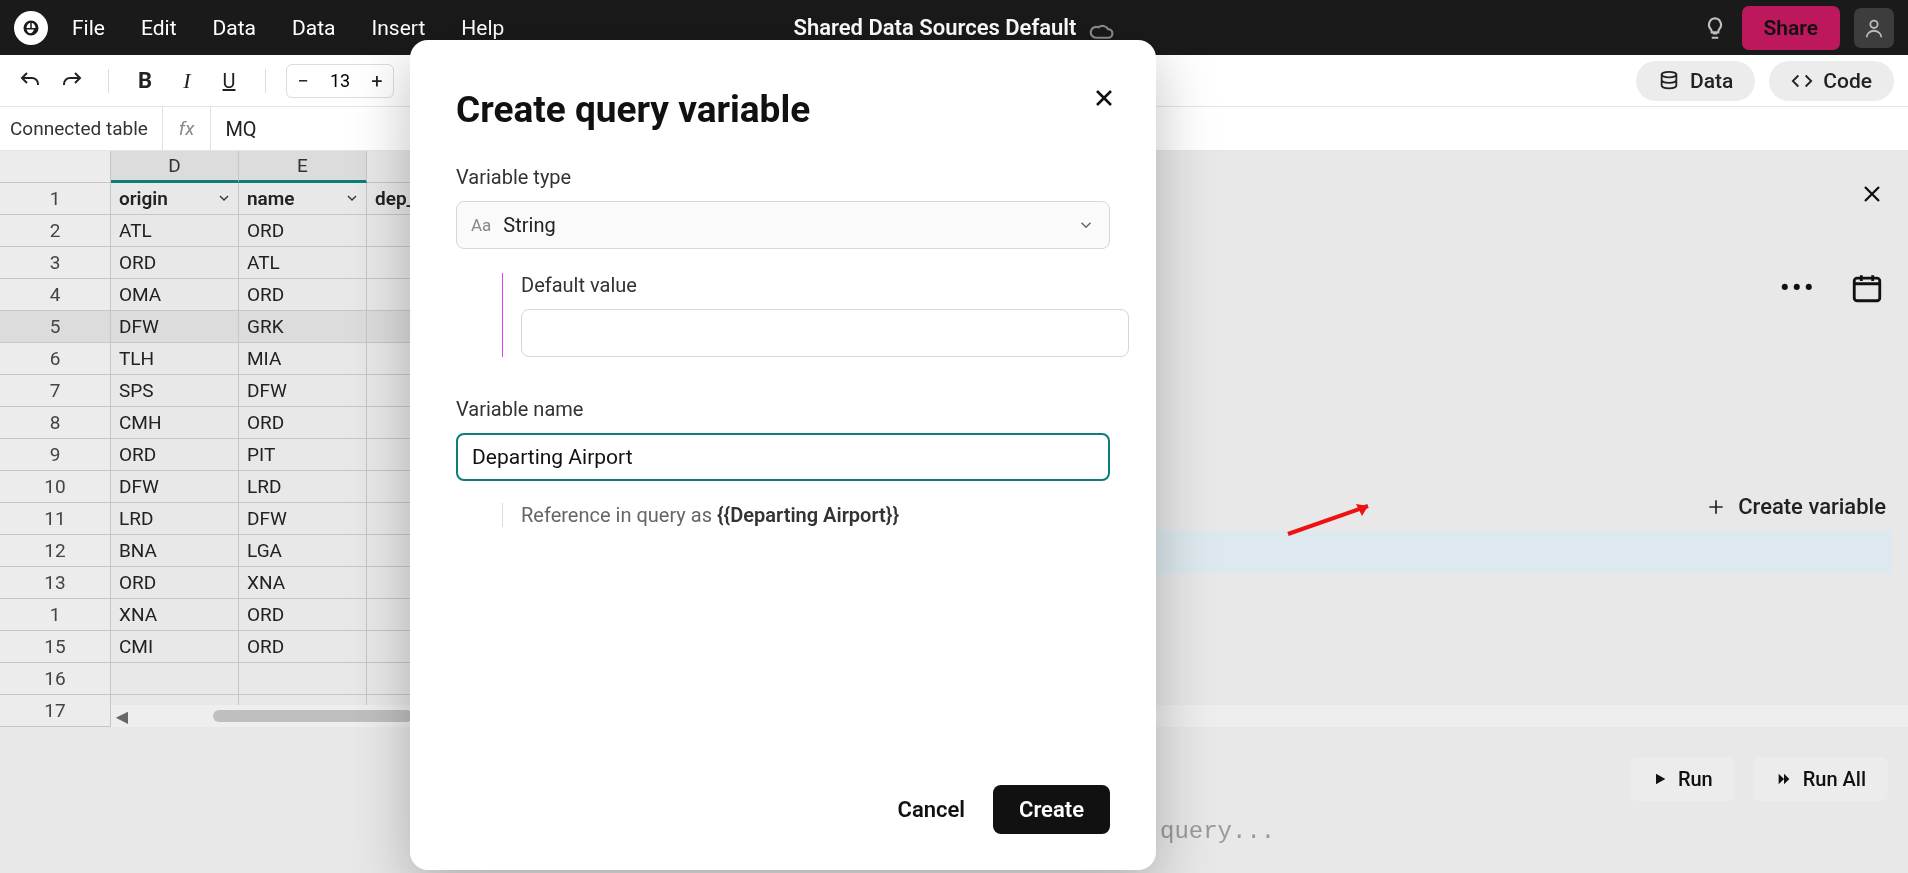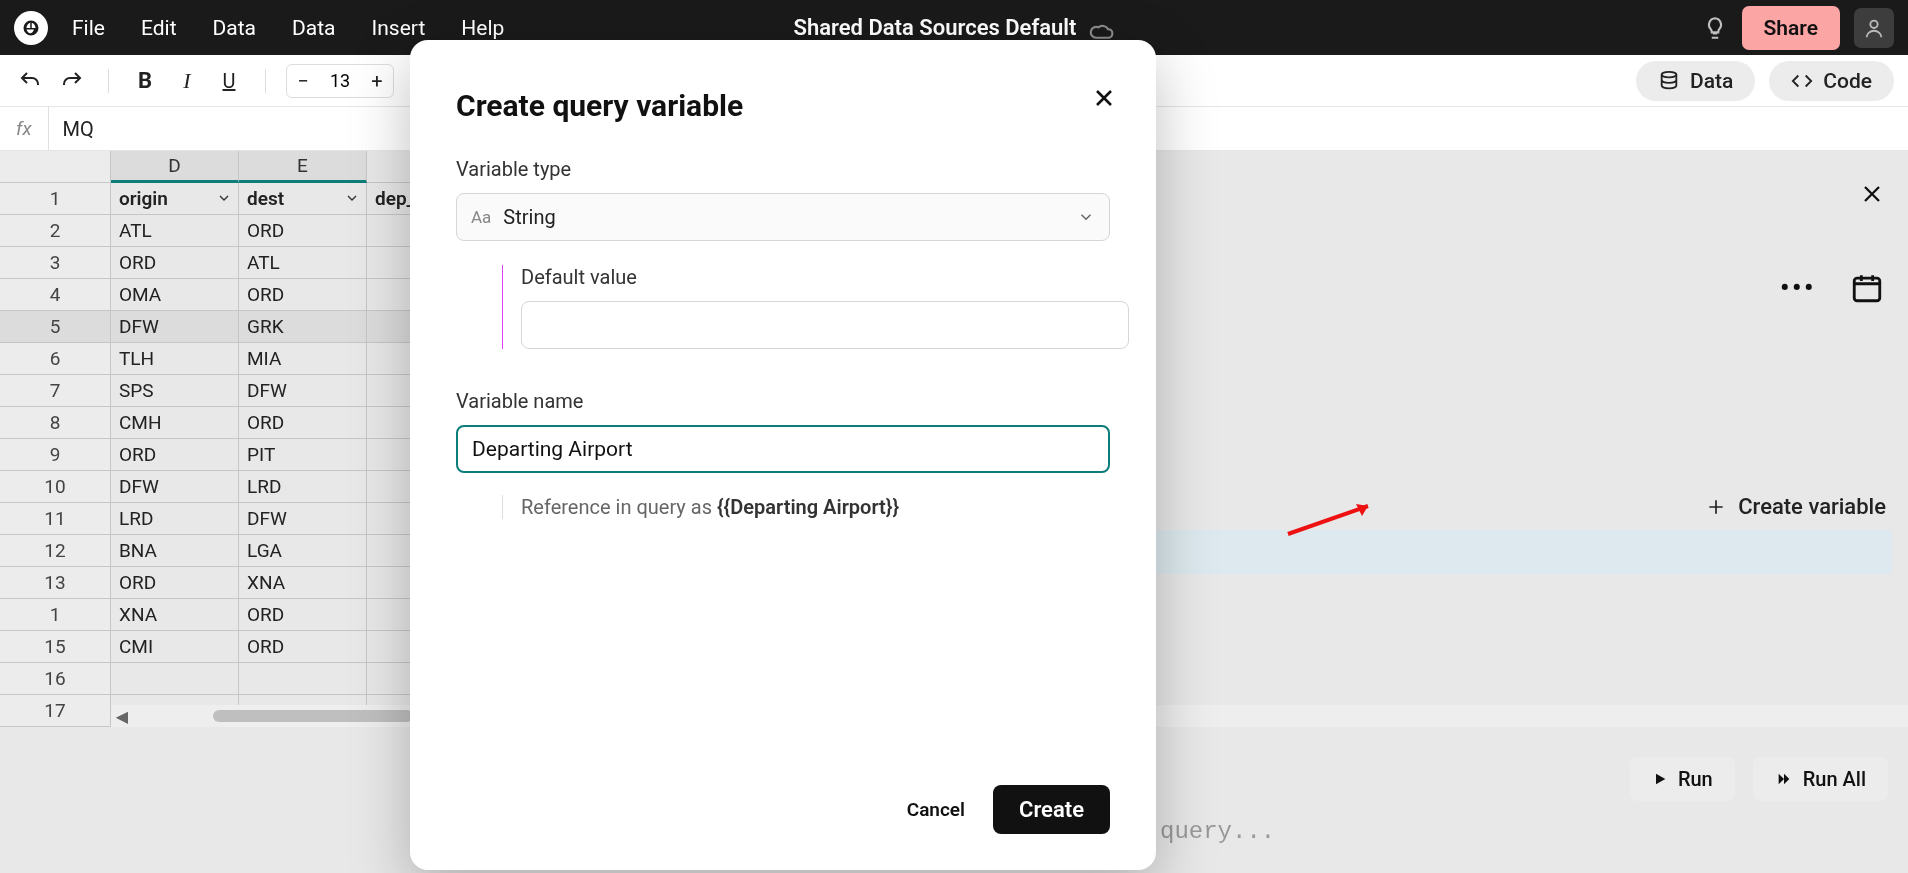--- a/index.html
+++ b/index.html
@@ -7,21 +7,21 @@
 
 
 .topbar { height:55px; background:#1a1a1a; color:#fff; display:flex; align-items:center; padding:0 14px; }
 .logo-circle { width:34px; height:34px; border-radius:50%; background:#fff; margin-right:24px; display:flex; align-items:center; justify-content:center; }
 .logo-circle svg { width:18px; height:18px; }
 .menu { display:flex; gap:36px; font-size:21px; font-weight:400; }
 .menu span { cursor:pointer; }
 .title-center { position:absolute; left:50%; transform:translateX(-50%); display:flex; align-items:center; gap:12px; font-size:22px; font-weight:600; }
 .cloud-icon { opacity:.7; }
 .right-top { margin-left:auto; display:flex; align-items:center; gap:14px; }
-.share-btn { background:#fca5a5; color:#111; border:none; border-radius:7px; padding:10px 22px; font-size:21px; font-weight:600; cursor:pointer; }
+.share-btn { background:#be185d; color:#111; border:none; border-radius:7px; padding:10px 22px; font-size:21px; font-weight:600; cursor:pointer; }
 .user-square { width:40px; height:40px; border-radius:7px; background:#3d3d3d; display:flex; align-items:center; justify-content:center; }
 .lightbulb { opacity:.85; }
 
 
 .toolbar { height:52px; display:flex; align-items:center; padding:0 14px; border-bottom:1px solid #e5e5e5; gap:10px; }
 .tb-icon-btn { width:32px; height:32px; display:flex; align-items:center; justify-content:center; cursor:pointer; border-radius:5px; color:#222; }
 .tb-sep { width:1px; height:24px; background:#ddd; margin:0 10px; }
 .font-size-box { display:flex; align-items:center; border:1px solid #ddd; border-radius:6px; height:34px; }
 .font-size-box button { width:32px; height:32px; border:none; background:none; font-size:20px; cursor:pointer; color:#222; }
 .font-size-box input { width:42px; border:none; text-align:center; font-size:18px; outline:none; }
@@ -58,33 +58,33 @@
 .dots { font-size:30px; letter-spacing:2px; color:#111; }
 .create-var-link { position:absolute; right:22px; top:494px; display:flex; align-items:center; gap:12px; font-size:22px; color:#222; font-weight:500; cursor:pointer; }
 .highlight-band { position:absolute; left:1156px; right:16px; top:530px; height:44px; background:#dde9ee; }
 .run-btns { position:absolute; right:20px; bottom:72px; display:flex; gap:18px; }
 .run-btn { background:#ececec; border:none; border-radius:7px; padding:10px 22px; font-size:20px; font-weight:500; display:flex; align-items:center; gap:10px; cursor:pointer; color:#111; }
 .query-text { position:absolute; left:1160px; bottom:28px; font-family:"Courier New",monospace; font-size:24px; color:#999; }
 
 
 .red-arrow { position:absolute; pointer-events:none; }
 .modal { position:absolute; left:410px; top:40px; width:746px; height:830px; background:#fff; border-radius:18px; box-shadow:0 20px 60px rgba(0,0,0,.25); padding:48px 46px 36px 46px; }
-.modal h2 { font-size:30px; font-weight:700; color:#111; }
+.modal h2 { font-size:37px; font-weight:700; color:#111; }
 .modal-close { position:absolute; right:38px; top:44px; cursor:pointer; }
 .m-label { font-size:20px; color:#333; margin-top:34px; margin-bottom:12px; font-weight:400; }
 .m-select { width:100%; height:48px; border:1px solid #d6d6d6; border-radius:8px; background:#fafafa; display:flex; align-items:center; padding:0 14px; font-size:20px; color:#222; position:relative; cursor:pointer; }
 .m-select .chev { margin-left:auto; color:#666; }
 .m-indent { margin-left:46px; padding-left:18px; border-left:1px solid #d946ef; }
 .m-indent .m-label { margin-top:24px; }
 .m-input-default { width:608px; height:48px; border:1px solid #d6d6d6; border-radius:8px; background:#fff; }
 .m-input-name { width:100%; height:48px; border:2px solid #0d7d7a; border-radius:8px; padding:0 14px; font-size:21px; color:#111; outline:none; }
 .m-ref-line { margin-left:46px; padding-left:18px; border-left:1px solid #ddd; font-size:20px; color:#666; margin-top:22px; }
 .m-ref-line b { color:#333; font-weight:600; }
 .modal-footer { position:absolute; right:46px; bottom:36px; display:flex; gap:28px; align-items:center; }
-.btn-cancel { background:none; border:none; font-size:19px; font-weight:600; color:#111; cursor:pointer;margin-left:11px; }
+.btn-cancel { background:none; border:none; font-size:22px; font-weight:600; color:#111; cursor:pointer;margin-left:11px; }
 .btn-create { background:#111; color:#fff; border:none; border-radius:8px; padding:12px 26px; font-size:22px; font-weight:600; cursor:pointer; }
 
 svg { display:block; }
 </style>
 </head>
 <body>
 
 <div class="topbar">
   <div class="logo-circle">
     <svg viewBox="0 0 24 24" fill="#1a1a1a">
@@ -158,20 +158,21 @@
     <div class="pill">
       <svg width="22" height="22" viewBox="0 0 24 24" fill="none" stroke="#222" stroke-width="2">
           <path d="M8 6l-6 6 6 6M16 6l6 6-6 6"></path>
         </svg>
       <span>Code</span>
     </div>
   </div>
 </div>
 
 <div class="formula-bar">
+  <div class="conn-label">Connected table</div>
   <div class="fx">fx</div>
   <div class="fx-val">MQ</div>
 </div>
 
 <div class="spreadsheet-area">
   <div class="grid">
     <div class="col-head-row">
       <div class="corner"></div>
       <div class="col-head sel">D</div>
       <div class="col-head sel">E</div>
@@ -180,21 +181,21 @@
 
     <div class="data-row">
       <div class="rownum-cell">1</div>
       <div class="cell hdr-cell">
         <span>origin</span>
         <svg class="drop-arrow" width="16" height="16" viewBox="0 0 24 24" fill="none" stroke="#333" stroke-width="2">
             <path d="M6 9l6 6 6-6"></path>
           </svg>
       </div>
       <div class="cell hdr-cell">
-        <span>dest</span>
+        <span>name</span>
         <svg class="drop-arrow" width="16" height="16" viewBox="0 0 24 24" fill="none" stroke="#333" stroke-width="2">
             <path d="M6 9l6 6 6-6"></path>
           </svg>
       </div>
       <div class="cell hdr-cell" style="width:64px;">
           <span>dep_</span>
         </div>
     </div>
 
     <div id="data-rows">

